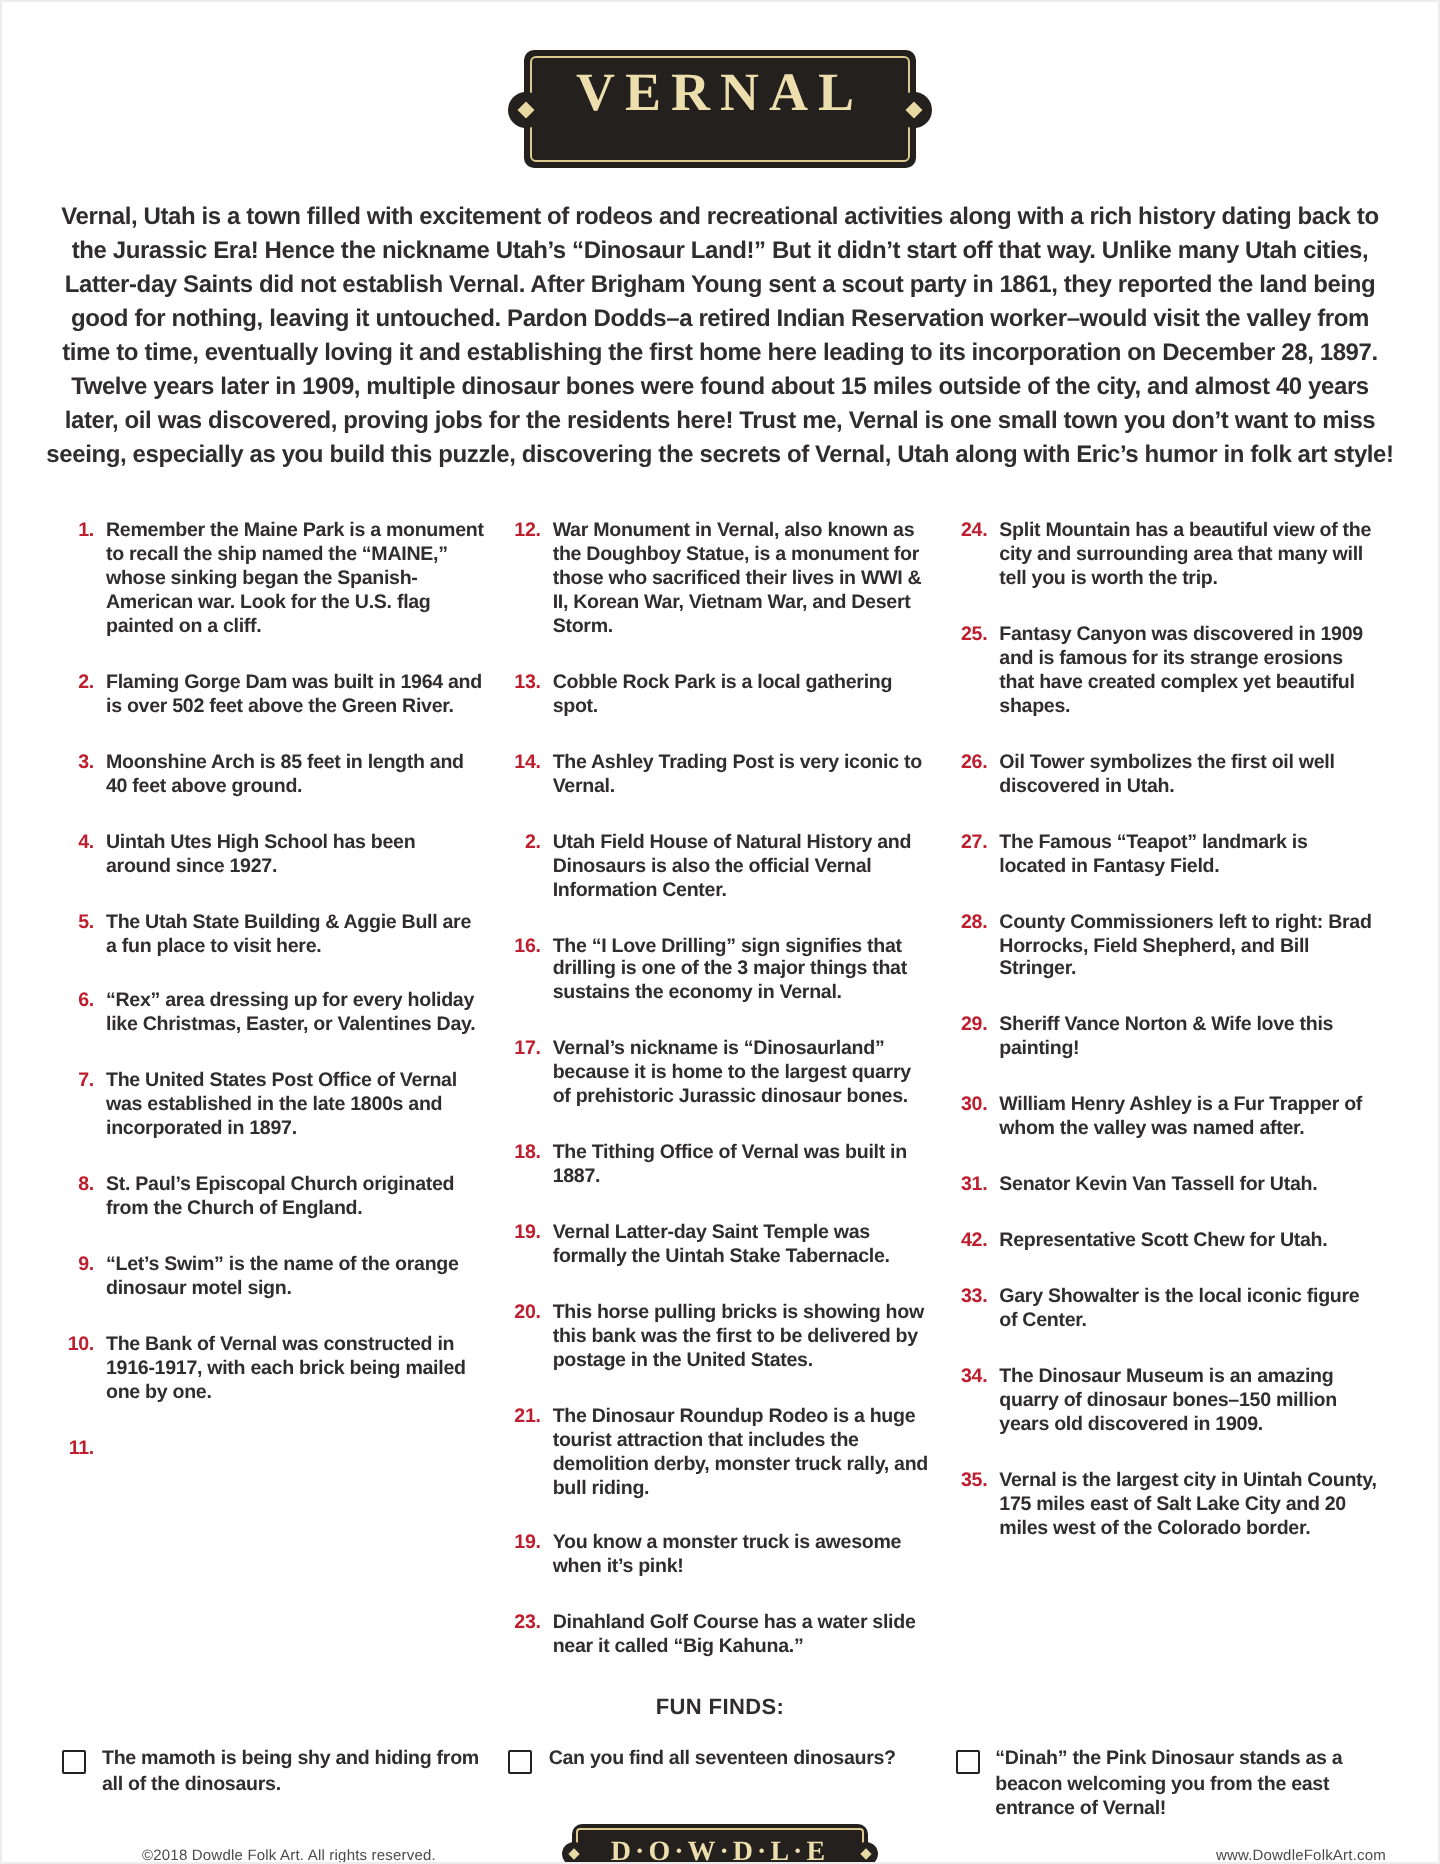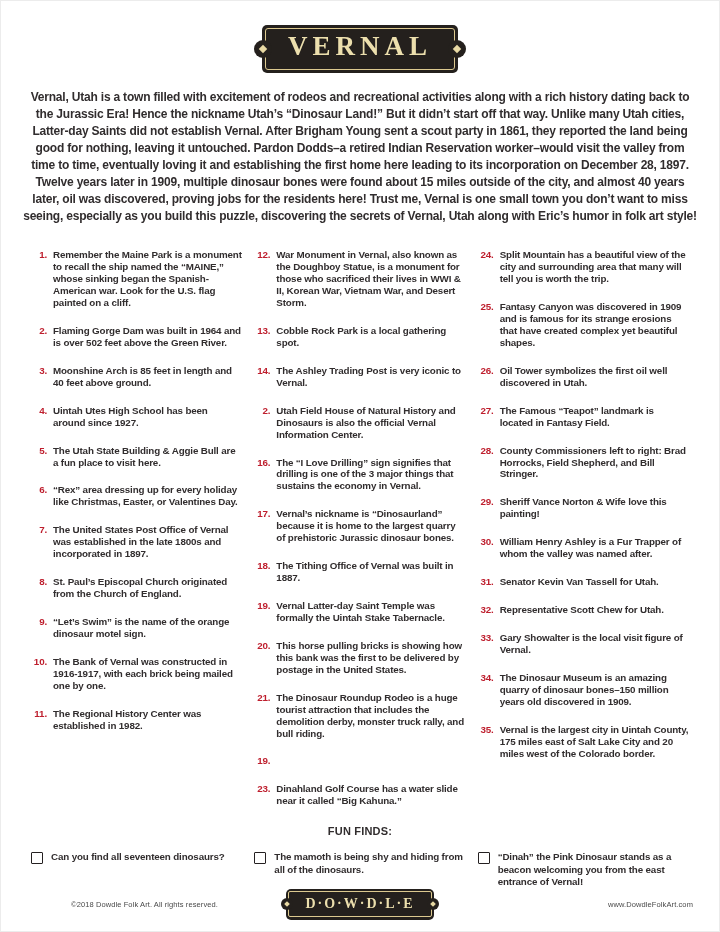--- a/index.html
+++ b/index.html
@@ -6,21 +6,21 @@
   .page {
     position:relative; width:720px; height:932px; box-sizing:border-box;
     margin:0 auto; background:#ffffff; border:1px solid #ececec;
     display:flex; flex-direction:column; overflow:hidden;
     font-family:"Liberation Sans","DejaVu Sans",sans-serif; color:#312d2e;
     padding:24px 0 14px;
   }
   
   .masthead { display:flex; justify-content:center; flex:none; }
   .plaque { position:relative; background:#24201d; border-radius:5px; }
-  .plaque-inner { border:1.5px solid #dcc98f; border-radius:3px; margin:3px; padding:2px 22px 7px; }
+  .plaque-inner { border:1.5px solid #dcc98f; border-radius:3px; margin:3px; padding:2px 22px 18px; }
   .plaque-text {
     font-family:"Liberation Serif","DejaVu Serif",serif; font-weight:700;
     font-size:27px; letter-spacing:5px; color:#ecdfad; white-space:nowrap;
   }
   .cap {
     position:absolute; top:50%; transform:translateY(-50%);
     width:18px; height:18px; border-radius:50%; background:#24201d;
     display:flex; align-items:center; justify-content:center;
   }
   .cap-left { left:-8px; } .cap-right { right:-8px; }
@@ -114,21 +114,20 @@
       <div class="fact">
           <span class="num">9.</span>
           <span class="txt">“Let’s Swim” is the name of the orange dinosaur motel sign.</span>
         </div>
       <div class="fact">
           <span class="num">10.</span>
           <span class="txt">The Bank of Vernal was constructed in 1916-1917, with each brick being mailed one by one.</span>
         </div>
       <div class="fact">
           <span class="num">11.</span>
-          <span class="txt">The Regional History Center was established in 1982.</span>
         </div>
     </div>
 
     <div class="col">
       <div class="fact">
           <span class="num">12.</span>
           <span class="txt">War Monument in Vernal, also known as the Doughboy Statue, is a monument for those who sacrificed their lives in WWI &amp; II, Korean War, Vietnam War, and Desert Storm.</span>
         </div>
       <div class="fact">
           <span class="num">13.</span>
@@ -161,20 +160,21 @@
       <div class="fact">
           <span class="num">20.</span>
           <span class="txt">This horse pulling bricks is showing how this bank was the first to be delivered by postage in the United States.</span>
         </div>
       <div class="fact">
           <span class="num">21.</span>
           <span class="txt">The Dinosaur Roundup Rodeo is a huge tourist attraction that includes the demolition derby, monster truck rally, and bull riding.</span>
         </div>
       <div class="fact">
           <span class="num">19.</span>
+          <span class="txt">You know a monster truck is awesome when it’s pink!</span>
         </div>
       <div class="fact">
           <span class="num">23.</span>
           <span class="txt">Dinahland Golf Course has a water slide near it called “Big Kahuna.”</span>
         </div>
     </div>
 
     <div class="col">
       <div class="fact">
           <span class="num">24.</span>
@@ -202,49 +202,49 @@
         </div>
       <div class="fact">
           <span class="num">30.</span>
           <span class="txt">William Henry Ashley is a Fur Trapper of whom the valley was named after.</span>
         </div>
       <div class="fact">
           <span class="num">31.</span>
           <span class="txt">Senator Kevin Van Tassell for Utah.</span>
         </div>
       <div class="fact">
-          <span class="num">32.</span>
+          <span class="num">42.</span>
           <span class="txt">Representative Scott Chew for Utah.</span>
         </div>
       <div class="fact">
           <span class="num">33.</span>
-          <span class="txt">Gary Showalter is the local visit figure of Vernal.</span>
+          <span class="txt">Gary Showalter is the local iconic figure of Center.</span>
         </div>
       <div class="fact">
           <span class="num">34.</span>
           <span class="txt">The Dinosaur Museum is an amazing quarry of dinosaur bones–150 million years old discovered in 1909.</span>
         </div>
       <div class="fact">
           <span class="num">35.</span>
           <span class="txt">Vernal is the largest city in Uintah County, 175 miles east of Salt Lake City and 20 miles west of the Colorado border.</span>
         </div>
     </div>
 
   </div>
 
   <div class="fun-finds">
     <h2 class="ff-heading">FUN FINDS:</h2>
     <div class="ff-row">
       <div class="ff-item">
         <span class="cb"></span>
-        <span>Can you find all seventeen dinosaurs?</span>
+        <span>The mamoth is being shy and hiding from all of the dinosaurs.</span>
       </div>
       <div class="ff-item">
         <span class="cb"></span>
-        <span>The mamoth is being shy and hiding from all of the dinosaurs.</span>
+        <span>Can you find all seventeen dinosaurs?</span>
       </div>
       <div class="ff-item">
         <span class="cb"></span>
         <span>“Dinah” the Pink Dinosaur stands as a beacon welcoming you from the east entrance of Vernal!</span>
       </div>
     </div>
   </div>
 
   <div class="footer">
     <span class="foot-side">©2018 Dowdle Folk Art. All rights reserved.</span>

